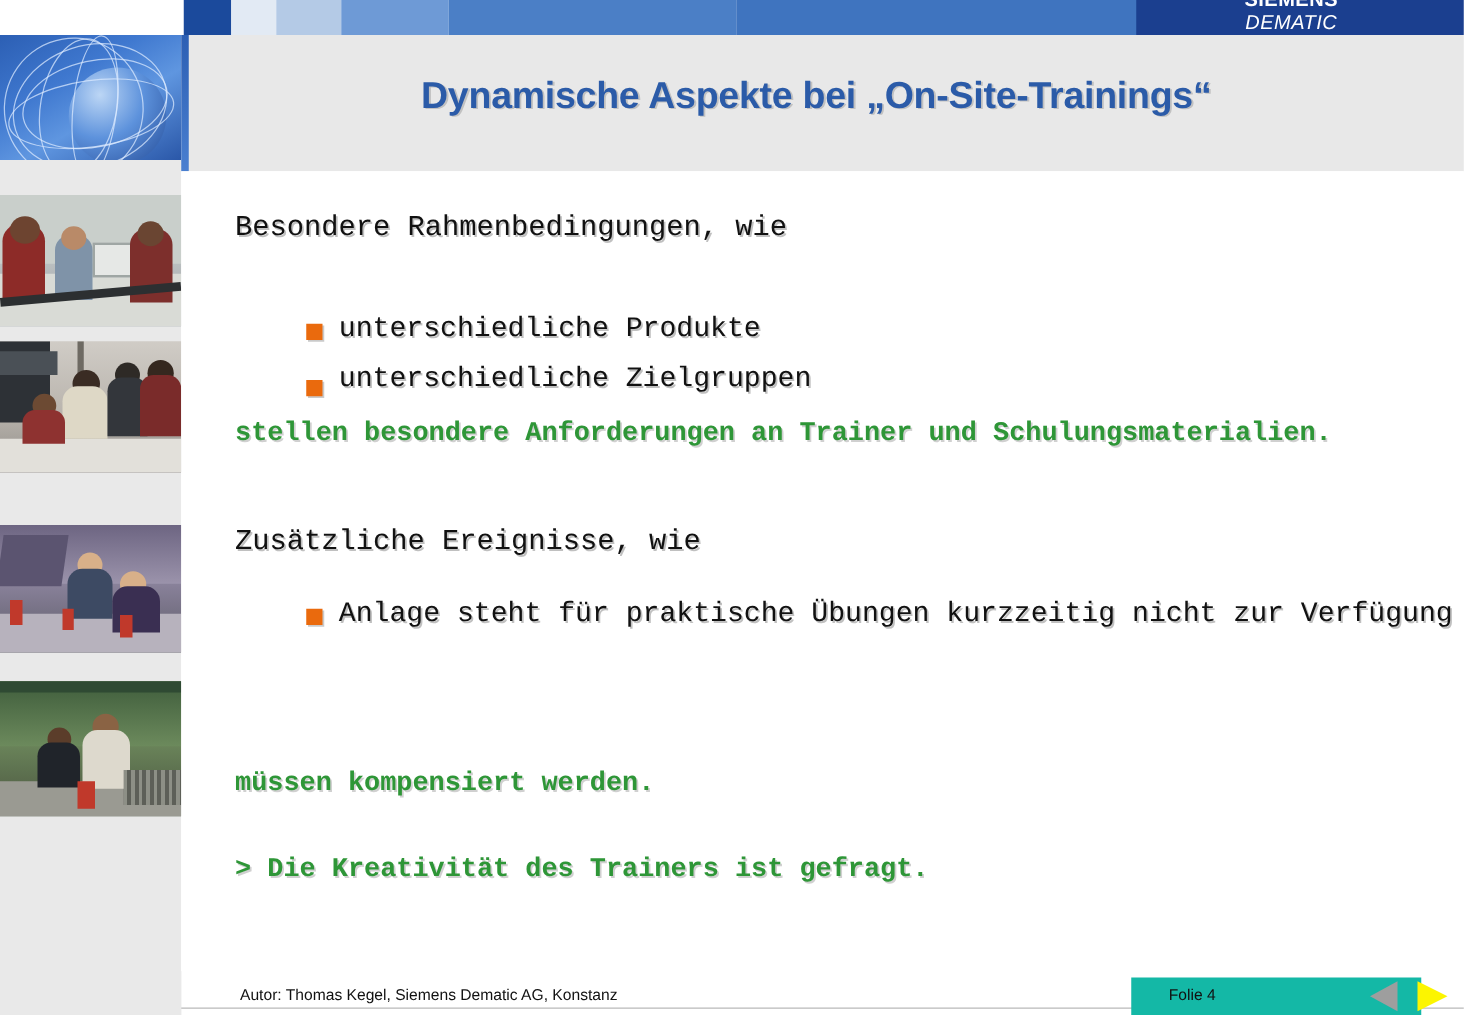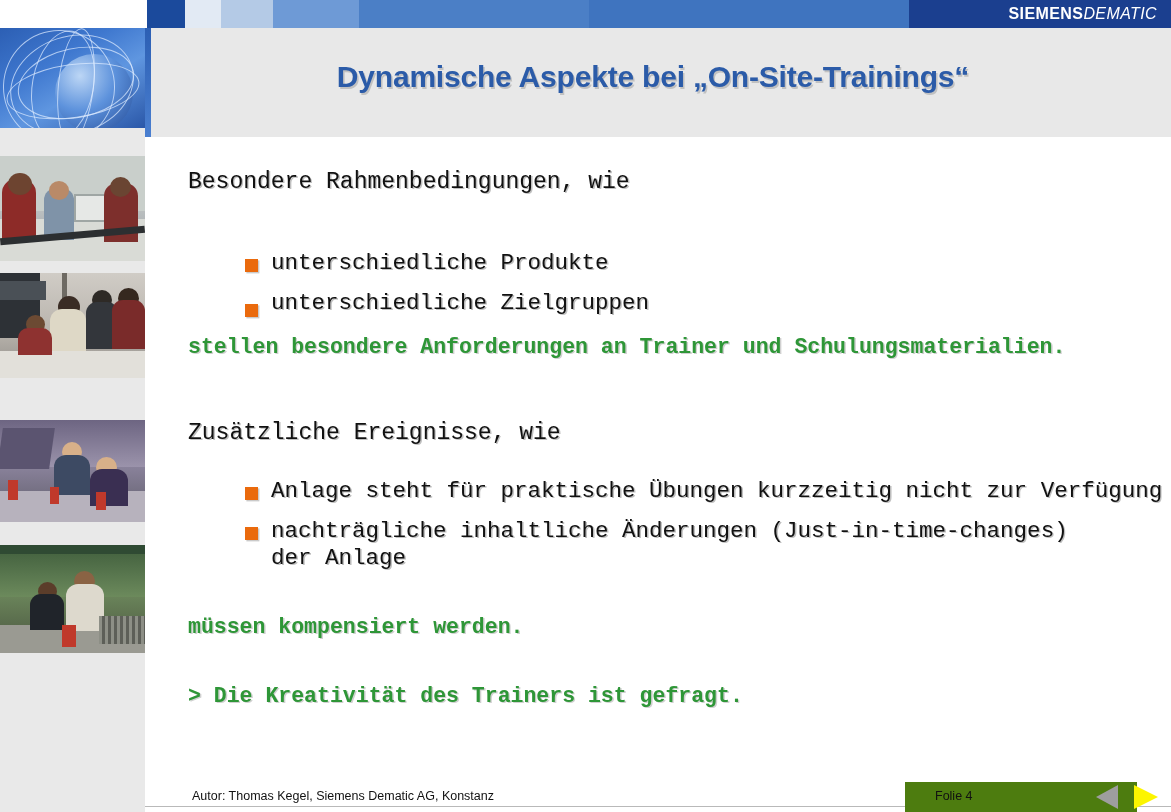--- a/index.html
+++ b/index.html
@@ -9,21 +9,21 @@
     background:#ffffff;
   }
 
   
   .topbar{position:absolute;left:0;top:0;width:1171px;height:28px;background:#ffffff;}
   .tb-seg{position:absolute;top:0;height:28px;}
   .tb-logo{
     position:absolute;right:0;top:0;width:262px;height:28px;
     background:#1b3f8f;color:#ffffff;
     display:flex;align-items:center;justify-content:flex-end;
-    padding-right:14px;box-sizing:border-box;letter-spacing:.2px;
+    padding-right:14px;box-sizing:border-box;letter-spacing:.2px;flex-direction:column;
   }
   .lg-a{font-weight:bold;font-size:16px;letter-spacing:.4px;}
   .lg-b{font-style:italic;font-size:16px;letter-spacing:.4px;font-weight:500;}
 
   
   .leftcol{position:absolute;left:0;top:28px;width:145px;height:784px;background:#e9e9e9;}
   .photo{position:absolute;left:0;width:145px;overflow:hidden;}
 
   
   .globe{background:linear-gradient(150deg,#2c5fb4 0%,#3f78cf 35%,#5f96e0 60%,#2a57a8 100%);}
@@ -127,21 +127,21 @@
     text-shadow:1.4px 1.4px 0 rgba(150,150,150,.6);
   }
 
   
   .footer-left{position:absolute;left:0;top:777px;width:145px;height:35px;background:#e9e9e9;}
   .author{
     position:absolute;left:192px;top:789px;font-size:12.5px;color:#111111;white-space:nowrap;
   }
   .footrule{position:absolute;left:145px;top:806px;width:1026px;height:1px;background:#b9b9b9;}
   .navpanel{
-    position:absolute;left:905px;top:782px;width:232px;height:30px;background:#4d7c0f;
+    position:absolute;left:905px;top:782px;width:232px;height:30px;background:#14b8a6;
   }
   .folie{position:absolute;left:935px;top:789px;font-size:12.5px;color:#111111;white-space:nowrap;}
   .tri{position:absolute;width:0;height:0;top:785px;}
   .tri-prev{left:1096px;border-top:12px solid transparent;border-bottom:12px solid transparent;border-right:22px solid #9e9e9e;}
   .tri-next{left:1134px;border-top:12px solid transparent;border-bottom:12px solid transparent;border-left:24px solid #fcf500;}
 </style>
 </head>
 <body>
 
 <div class="topbar">
@@ -243,25 +243,20 @@
   </div>
 
   <div class="line green" style="left:43px;top:198px;">stellen besondere Anforderungen an Trainer und Schulungsmaterialien.</div>
 
   <div class="line plain" style="left:43px;top:283px;">Zusätzliche Ereignisse, wie</div>
 
   <div class="bullet-row" style="left:100px;top:341px;">
     <span class="bsq"></span>
     <span class="btext">Anlage steht für praktische Übungen kurzzeitig nicht zur Verfügung</span>
   </div>
-  <div class="bullet-row" style="left:100px;top:381px;">
-    <span class="bsq"></span>
-    <span class="btext" style="white-space:pre-line;">nachträgliche inhaltliche Änderungen (Just-in-time-changes)
-der Anlage</span>
-  </div>
 
   <div class="line green" style="left:43px;top:478px;">müssen kompensiert werden.</div>
 
   <div class="line green" style="left:43px;top:547px;">&gt; Die Kreativität des Trainers ist gefragt.</div>
 </div>
 
 <div class="footer-left"></div>
 <div class="author">Autor: Thomas Kegel, Siemens Dematic AG, Konstanz</div>
 <div class="footrule"></div>
 

